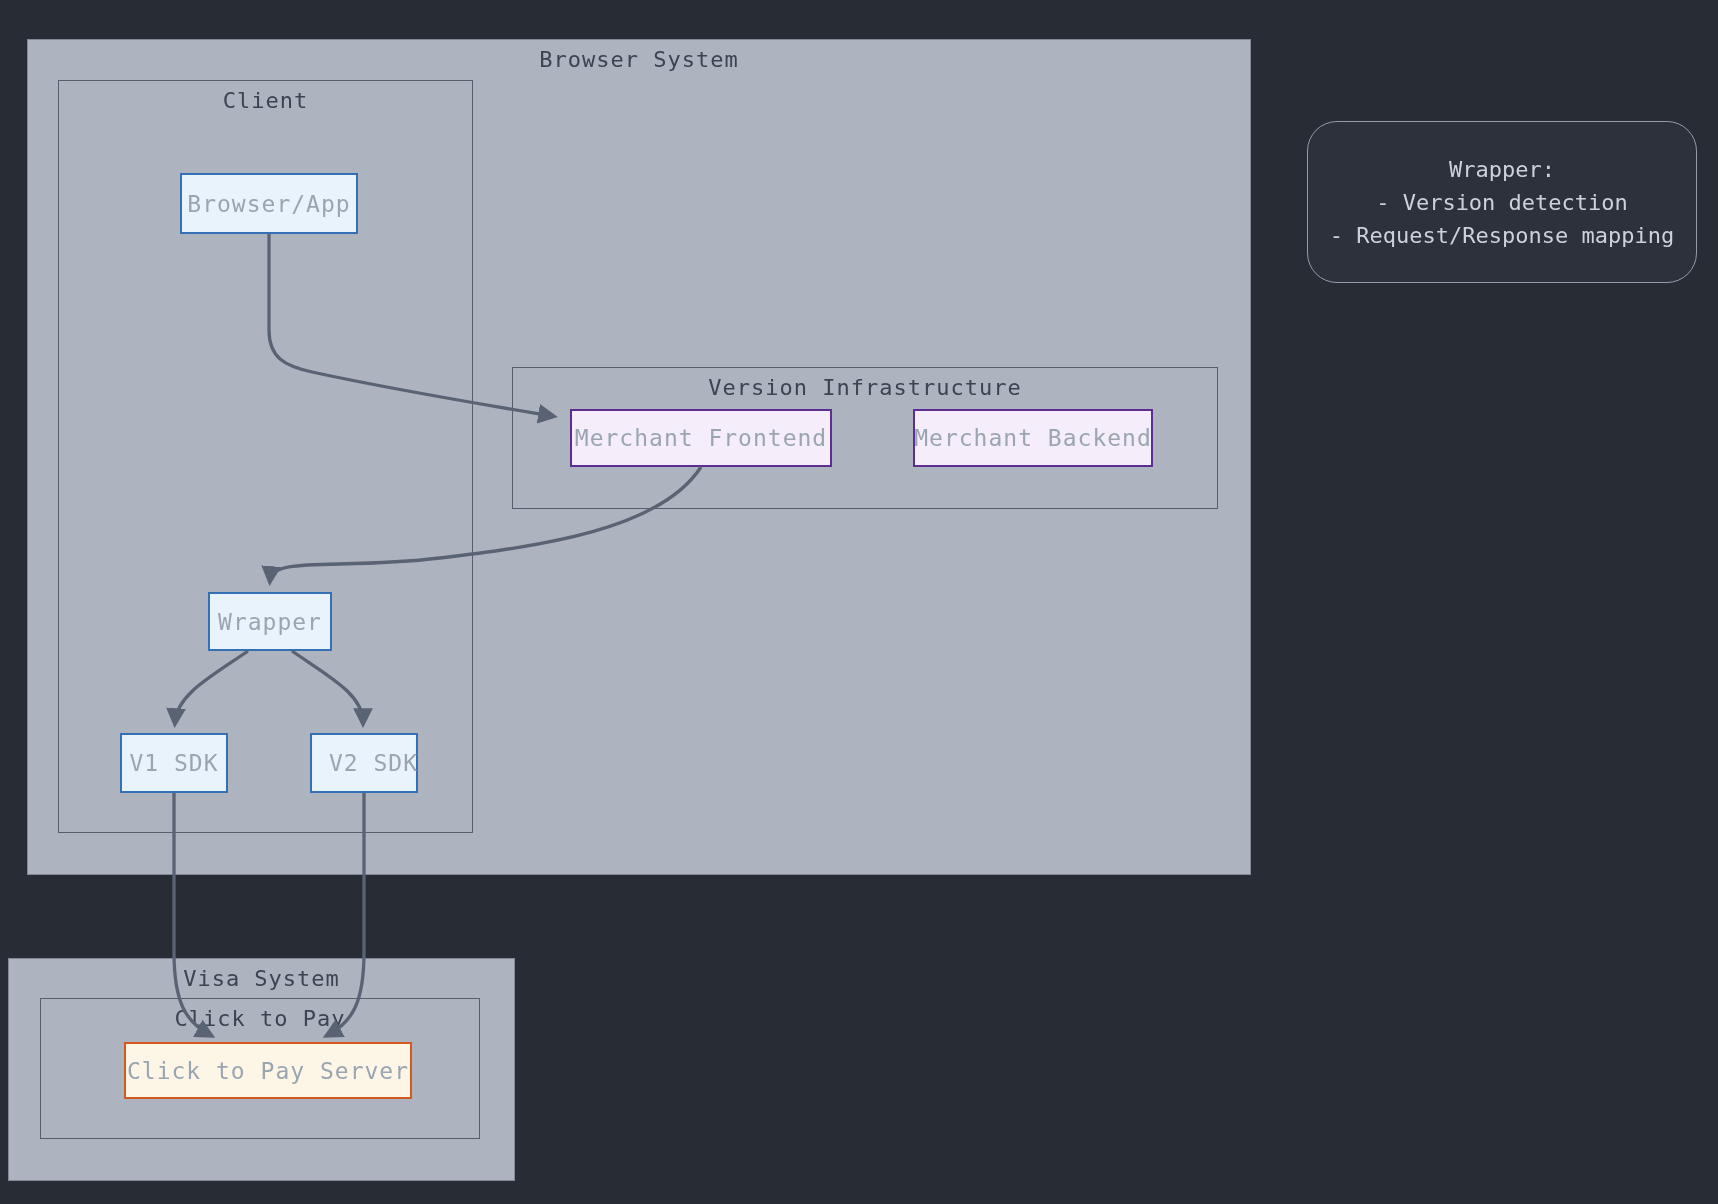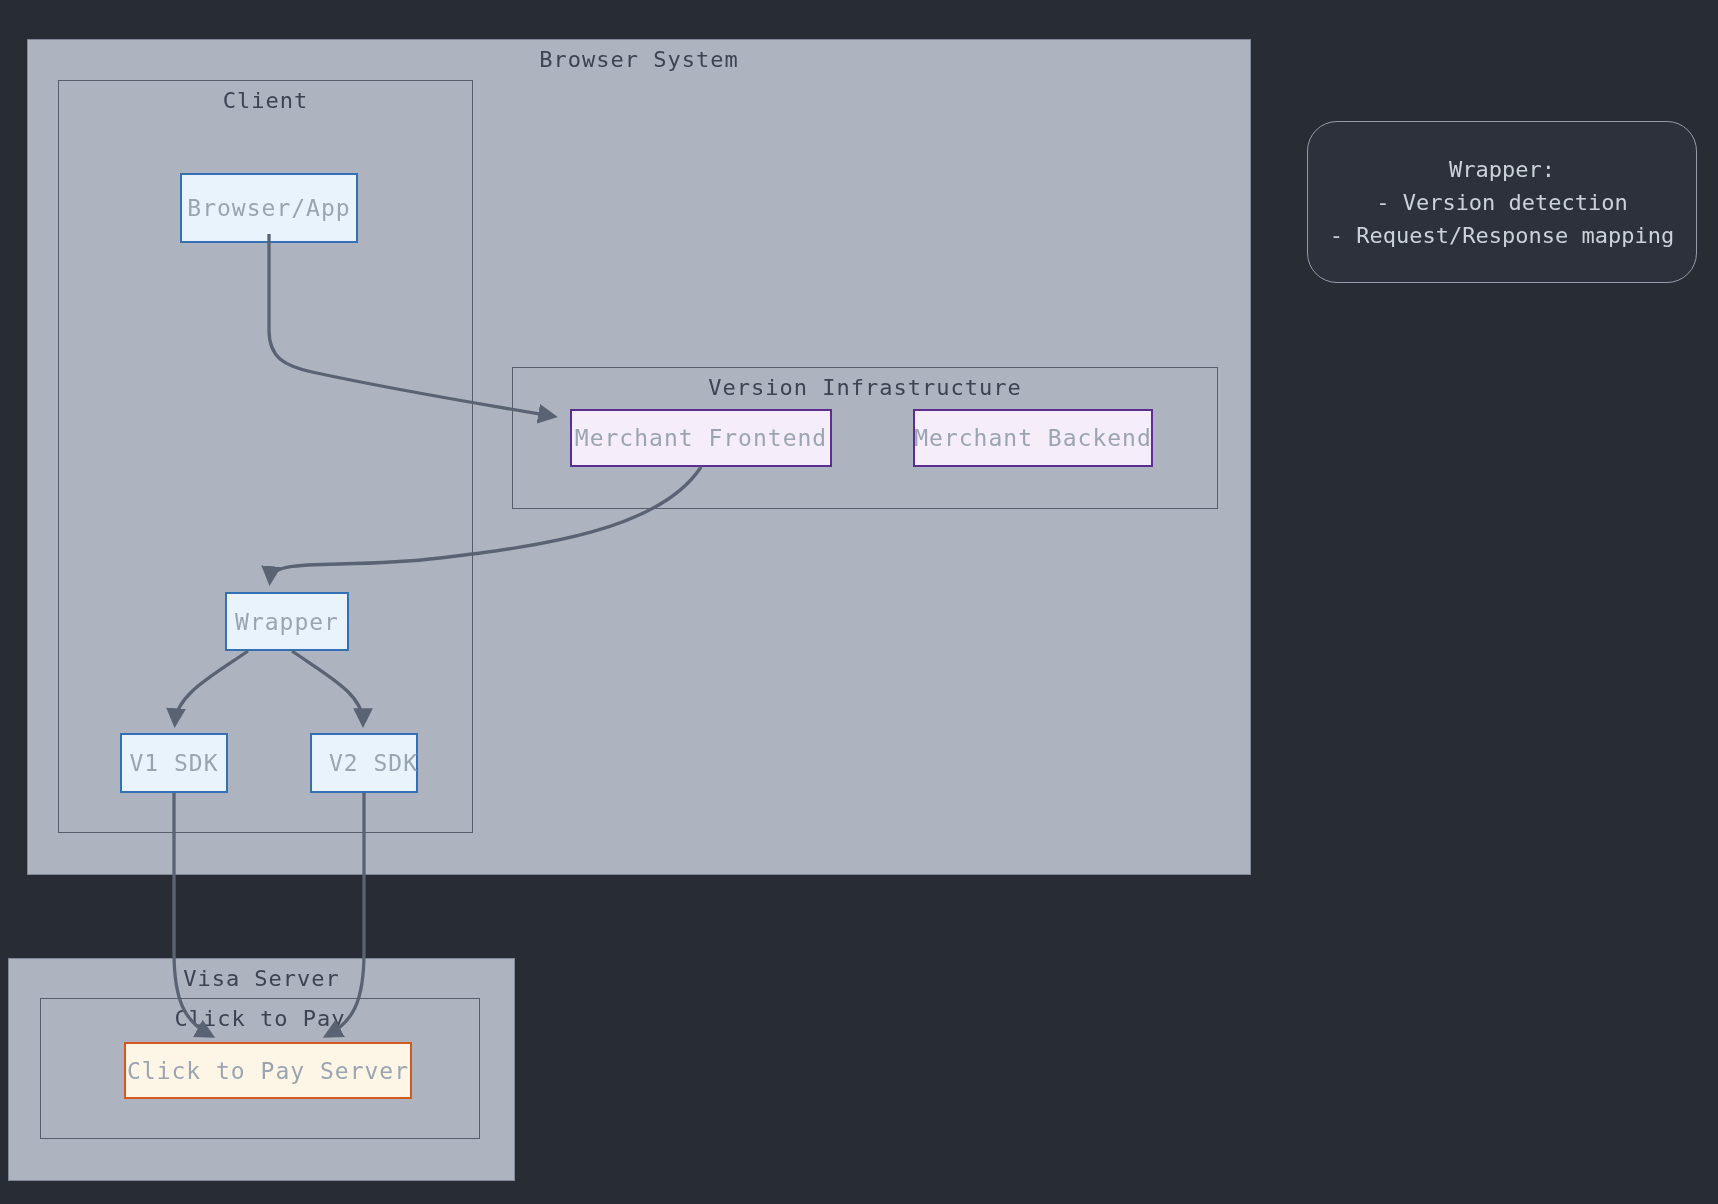--- a/index.html
+++ b/index.html
@@ -55,40 +55,40 @@
 
 <div class="cluster inner" style="left:58px; top:80px; width:415px; height:753px;">
   <div class="cluster-title">Client</div>
 </div>
 
 <div class="cluster inner" style="left:512px; top:367px; width:706px; height:142px;">
   <div class="cluster-title">Version Infrastructure</div>
 </div>
 
 <div class="cluster" style="left:8px; top:958px; width:507px; height:223px;">
-  <div class="cluster-title">Visa Server</div>
+  <div class="cluster-title">Visa System</div>
 </div>
 
 <div class="cluster inner" style="left:40px; top:998px; width:440px; height:141px;">
   <div class="cluster-title">Click to Pay</div>
 </div>
 
-<div class="node blue" style="left:180px; top:173px; width:178px; height:70px;">
+<div class="node blue" style="left:180px; top:173px; width:178px; height:61px;">
   <span>Browser/App</span>
 </div>
 
 <div class="node purple" style="left:570px; top:409px; width:262px; height:58px;">
   <span>Merchant Frontend</span>
 </div>
 
 <div class="node purple" style="left:913px; top:409px; width:240px; height:58px;">
   <span>Merchant Backend</span>
 </div>
 
-<div class="node blue" style="left:208px; top:592px; width:124px; height:59px;margin-left:17px;">
+<div class="node blue" style="left:208px; top:592px; width:124px; height:59px;">
   <span>Wrapper</span>
 </div>
 
 <div class="node blue" style="left:120px; top:733px; width:108px; height:60px;">
   <span>V1 SDK</span>
 </div>
 
 <div class="node blue" style="left:310px; top:733px; width:108px; height:60px;padding-left:19px;">
   <span>V2 SDK</span>
 </div>

